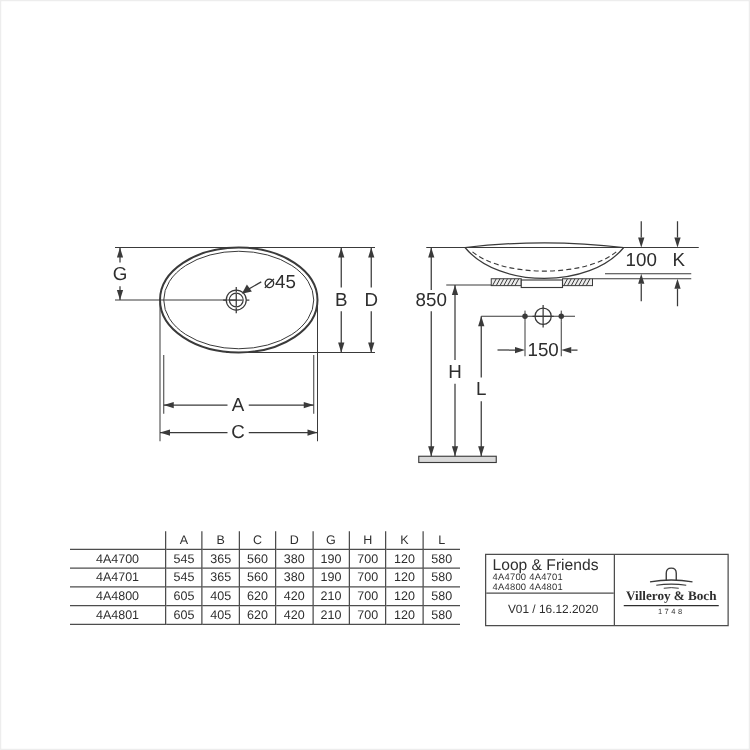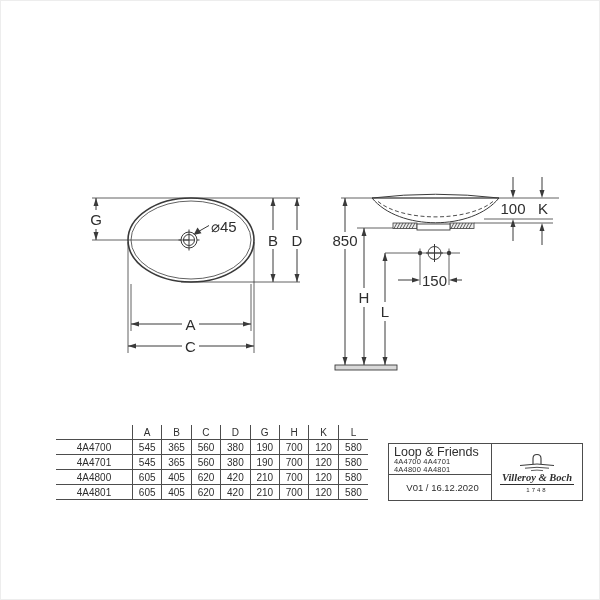--- a/index.html
+++ b/index.html
@@ -50,21 +50,21 @@
     border:1px solid var(--tline);box-sizing:border-box;display:flex;
   }
   .tb-left{width:103px;border-right:1px solid var(--tline);box-sizing:border-box;display:flex;flex-direction:column;}
   .tb-left-top{height:31px;border-bottom:1px solid var(--tline);box-sizing:border-box;padding:2px 0 12px 5px;overflow:hidden;}
   .tb-series{font-size:12.5px;line-height:12px;}
   .tb-codes{font-size:7.5px;line-height:7.5px;letter-spacing:.2px;}
   .tb-left-bottom{flex:1;display:flex;align-items:center;padding-left:5px;font-size:9.5px;justify-content:center;}
   .tb-right{flex:1;display:flex;flex-direction:column;align-items:center;justify-content:center;}
   .brand-name{
     font-family:"Liberation Serif",serif;font-weight:bold;font-size:10.5px;
-    border-bottom:1px solid var(--txt);padding:0 2px 1px 2px;line-height:10px;font-style:italic;
+    border-bottom:1px solid var(--txt);padding:0 2px 1px 2px;line-height:10px;
   }
   .brand-year{font-size:6px;letter-spacing:2px;margin-top:1.5px;}
 </style>
 </head>
 <body>
 
 <div class="stage">
 
   <svg width="600" height="600" viewBox="0 0 600 600" style="position:absolute;left:0;top:0;">
 

